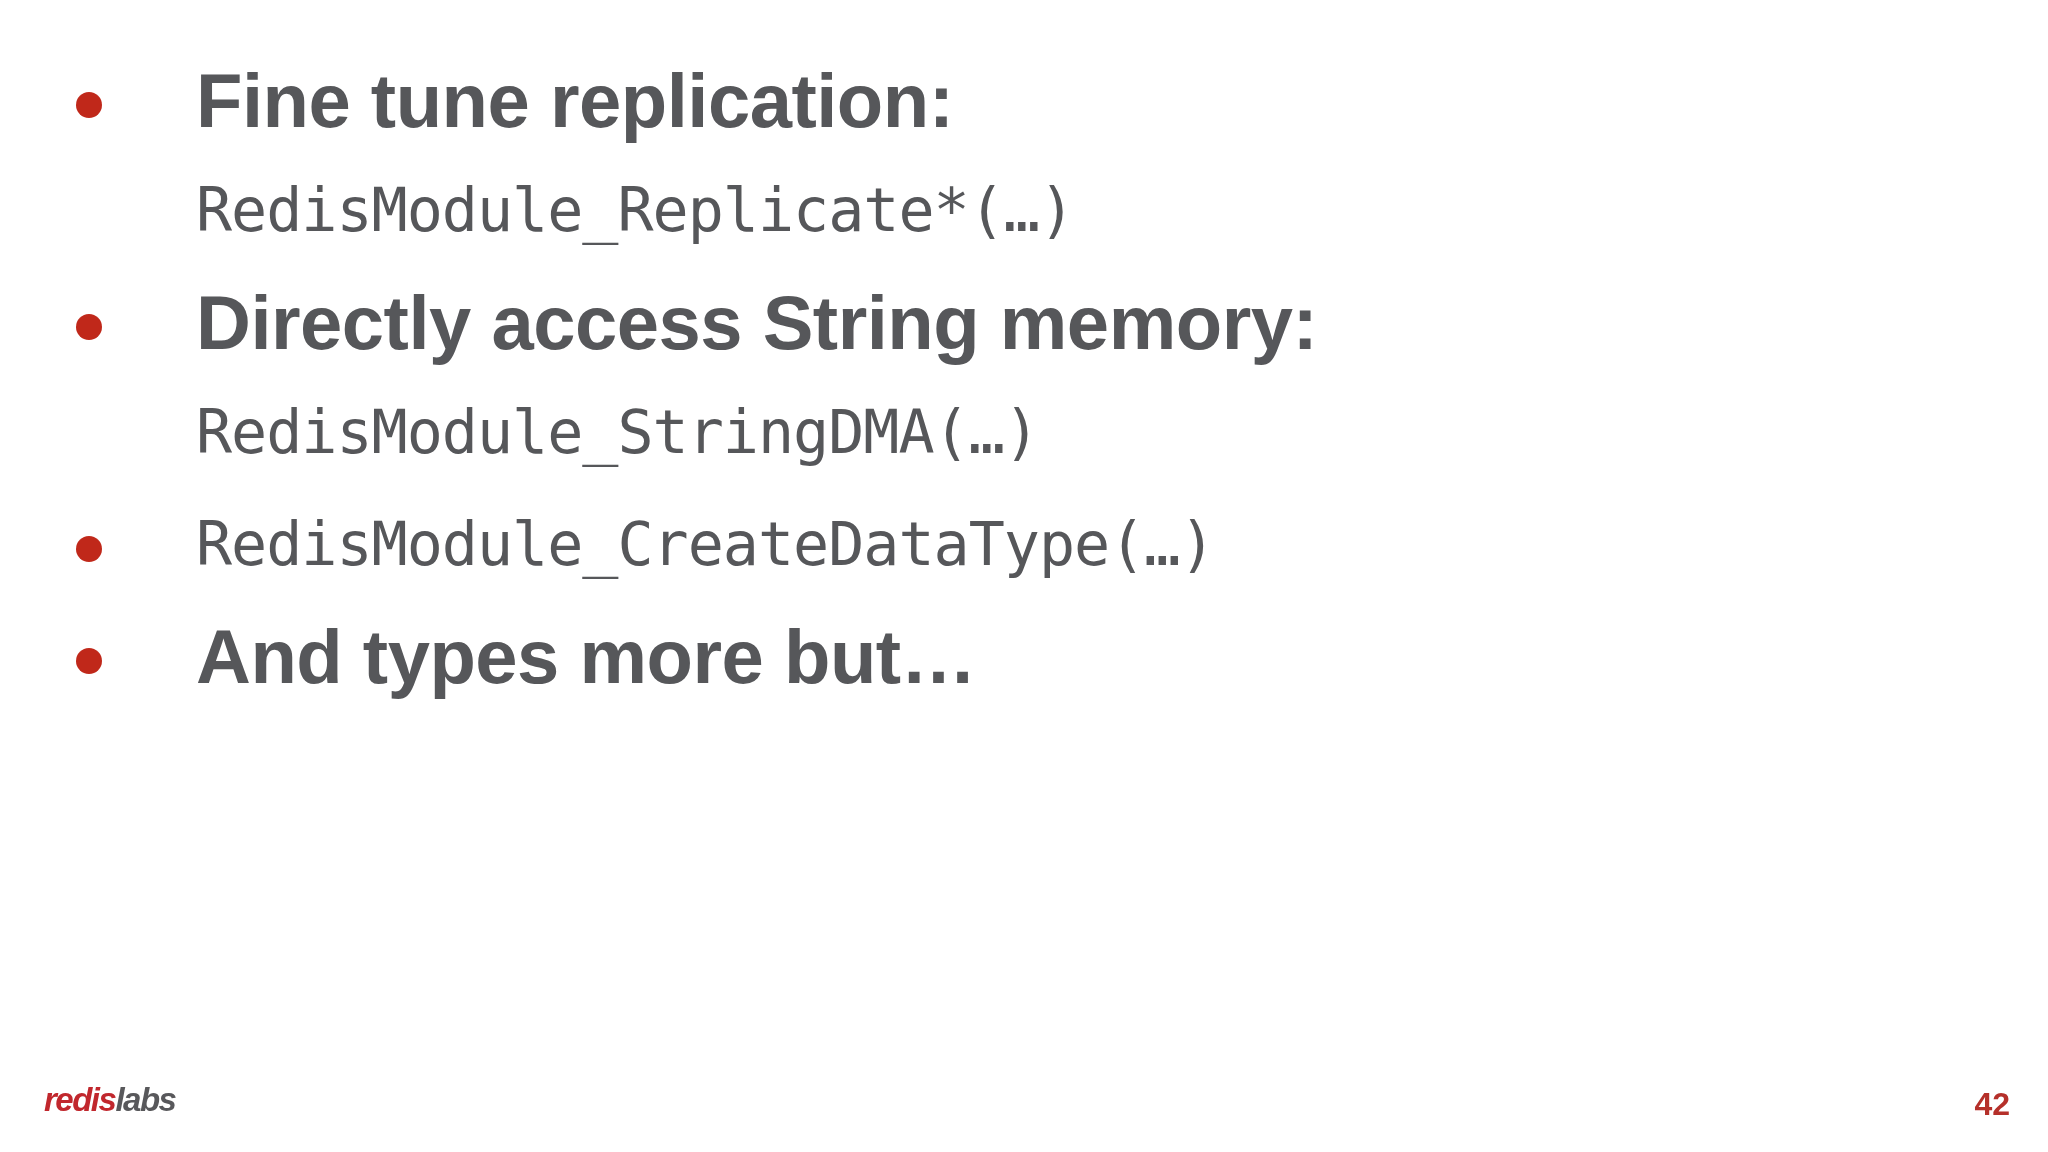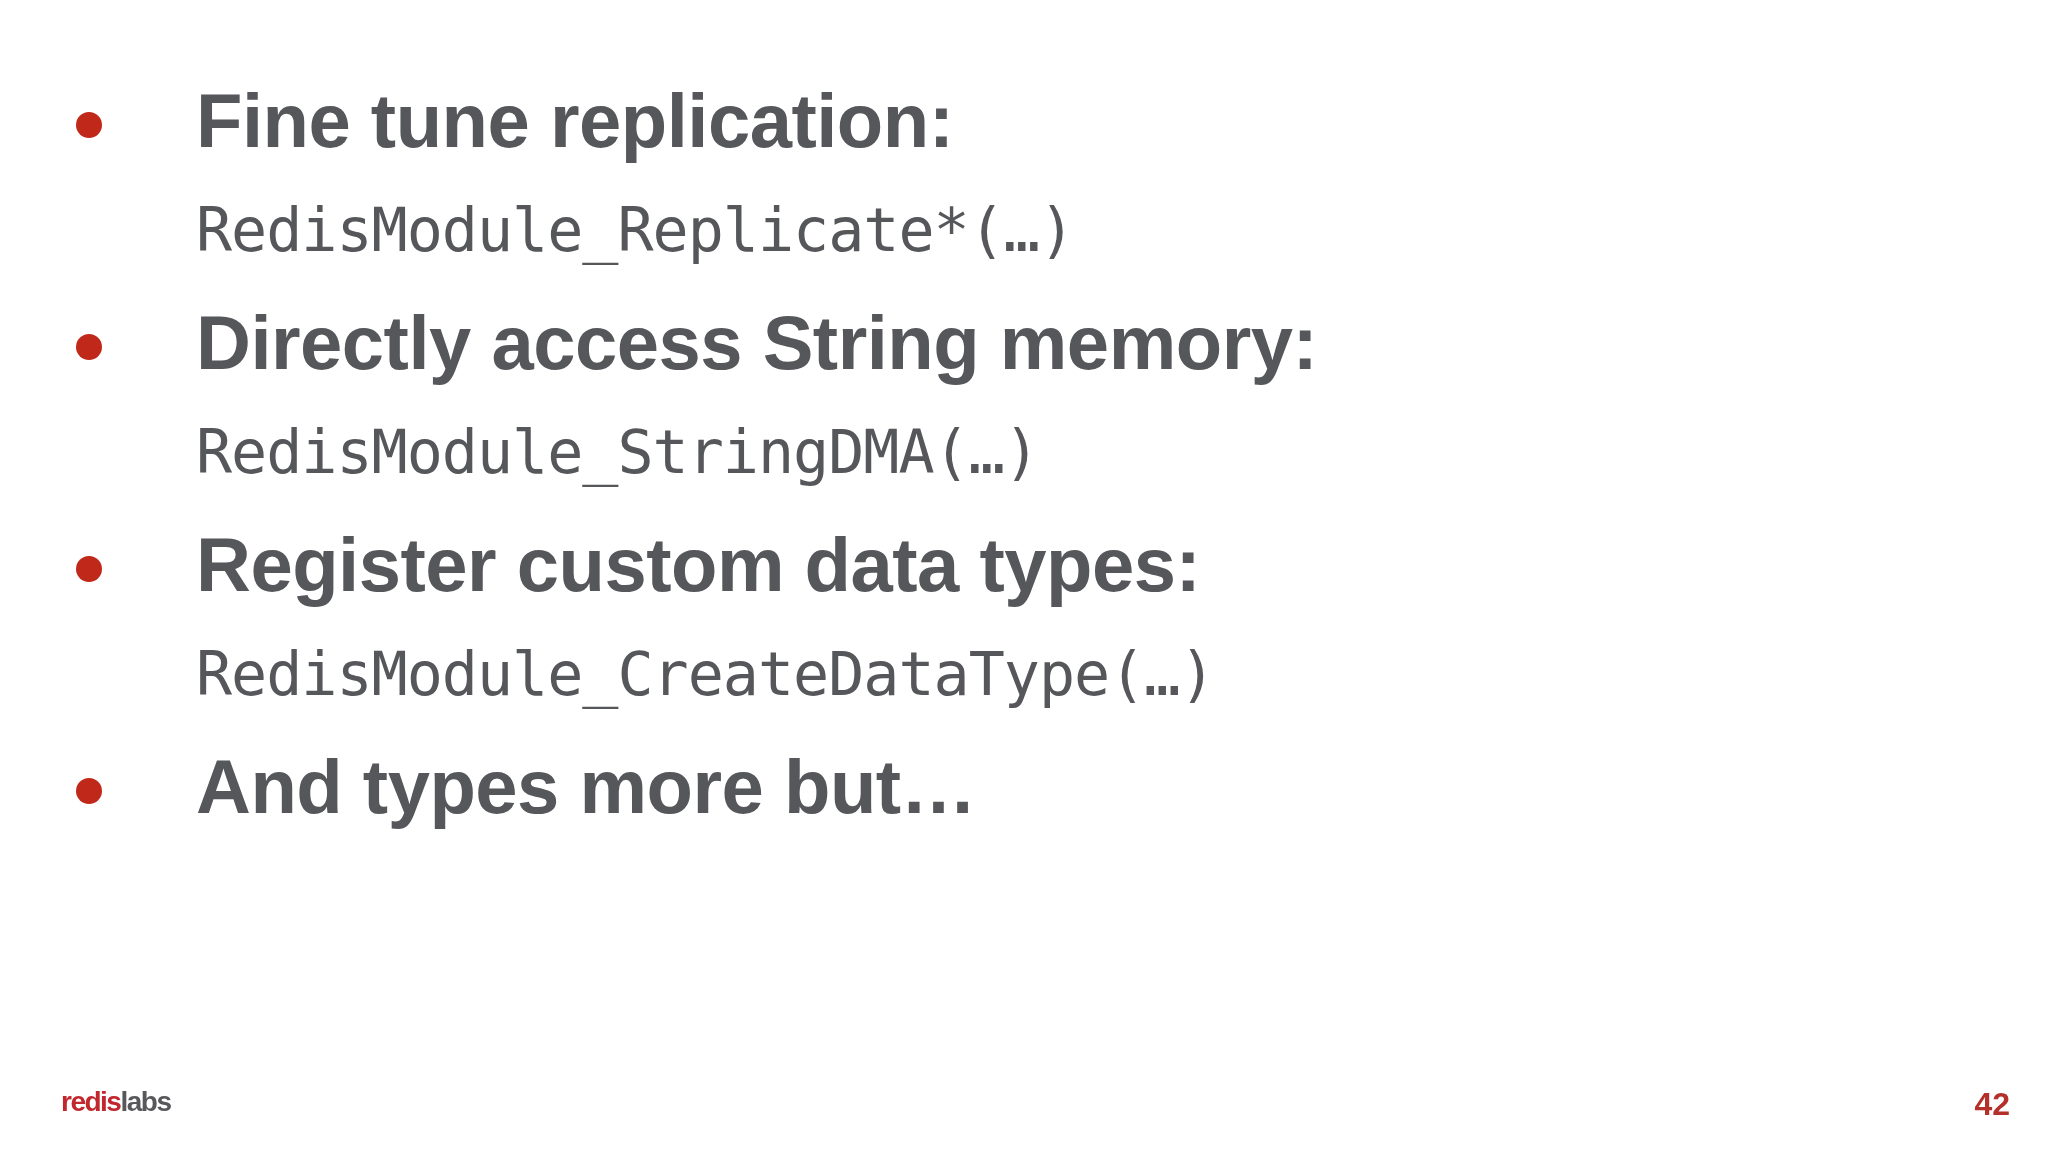--- a/index.html
+++ b/index.html
@@ -19,21 +19,21 @@
   .slide {
     position: absolute;
     inset: 0;
     background: #ffffff;
   }
 
   
   .content {
     position: absolute;
     left: 56px;
-    top: 66px;
+    top: 46px;
     width: 1940px;
   }
 
   .bullet-block {
     position: relative;
     padding-left: 140px;
     margin-bottom: 4px;
   }
 
   .bullet-dot {
@@ -62,28 +62,29 @@
     font-size: 60px;
     line-height: 108px;
     color: #56575a;
     letter-spacing: -1px;
     white-space: nowrap;
   }
 
   
   .logo {
     position: absolute;
-    left: 61px;
+    left: 44px;
     bottom: 36px;
     font-family: "Liberation Sans", sans-serif;
     font-weight: bold;
-    font-size: 28px;
+    font-size: 33px;
     letter-spacing: -1.5px;
     line-height: 1;
     white-space: nowrap;
+    font-style: italic;
   }
   .logo .logo-redis { color: #c1272d; }
   .logo .logo-labs  { color: #58585b; }
 
   .page-number {
     position: absolute;
     right: 38px;
     bottom: 32px;
     font-family: "Liberation Sans", sans-serif;
     font-weight: bold;
@@ -106,21 +107,20 @@
     </div>
 
     <div class="bullet-block">
       <span class="bullet-dot"></span>
       <div class="heading-line">Directly access String memory:</div>
       <div class="code-line">RedisModule_StringDMA(…)</div>
     </div>
 
     <div class="bullet-block">
       <span class="bullet-dot"></span>
-      <div class="heading-line">Register custom data types:</div>
       <div class="code-line">RedisModule_CreateDataType(…)</div>
     </div>
 
     <div class="bullet-block">
       <span class="bullet-dot"></span>
       <div class="heading-line">And types more but…</div>
     </div>
 
   </div>
 

